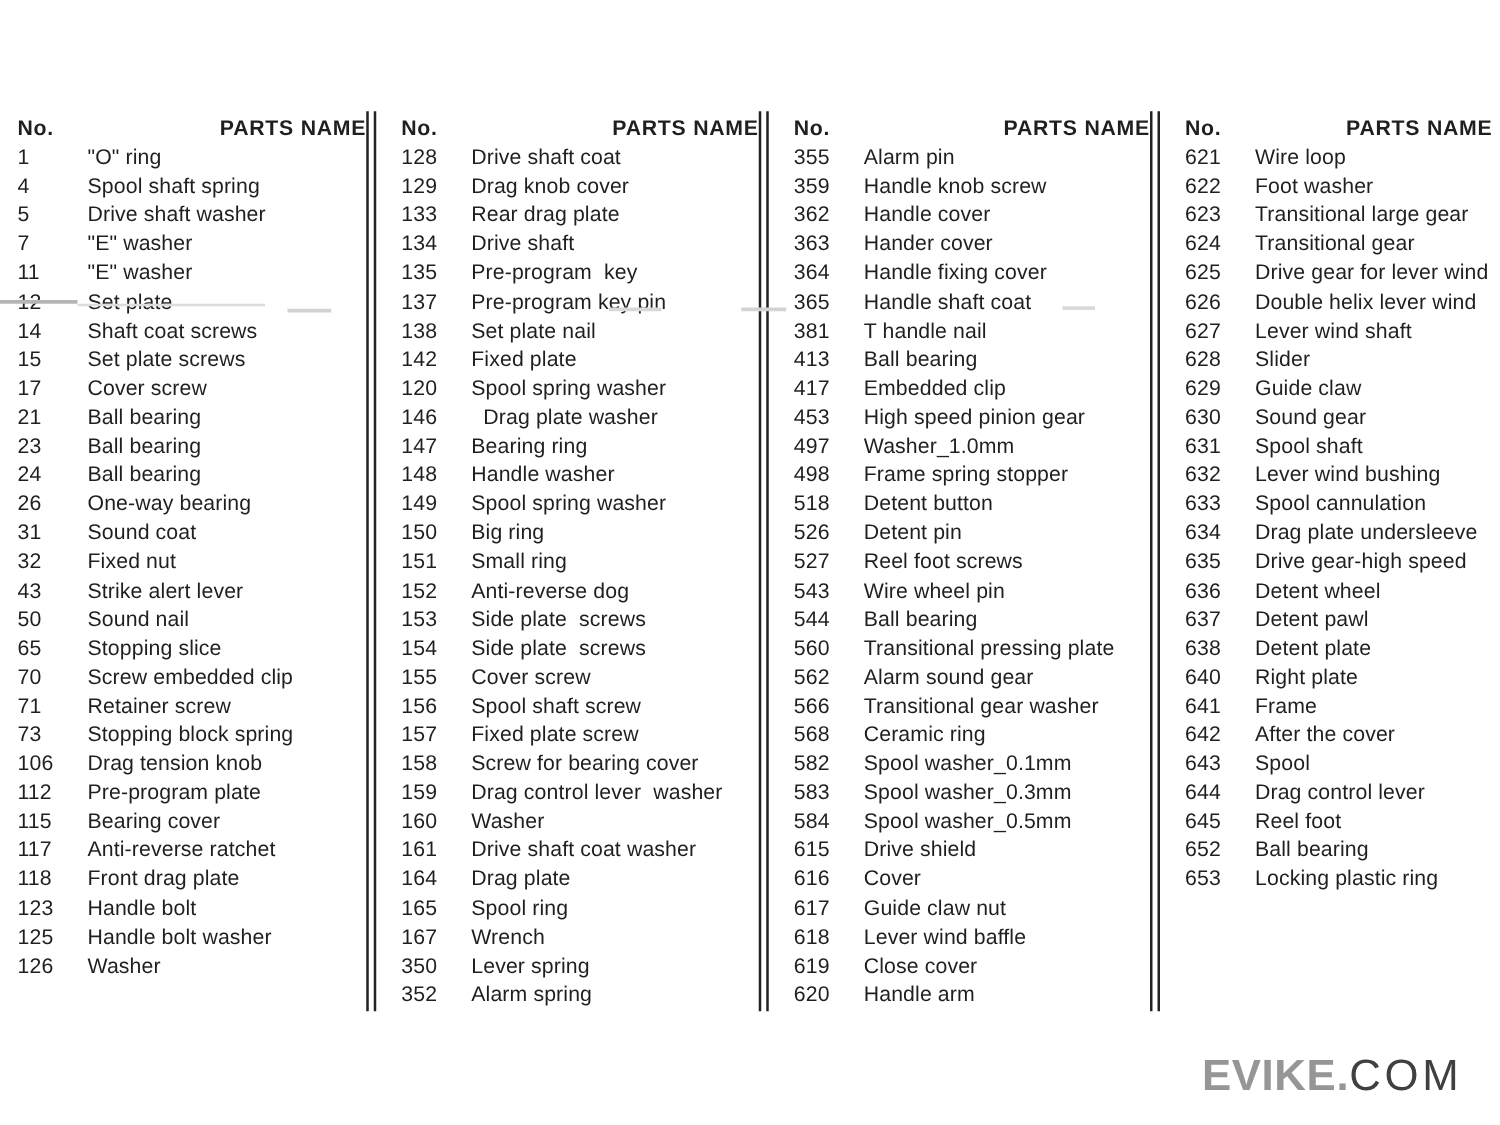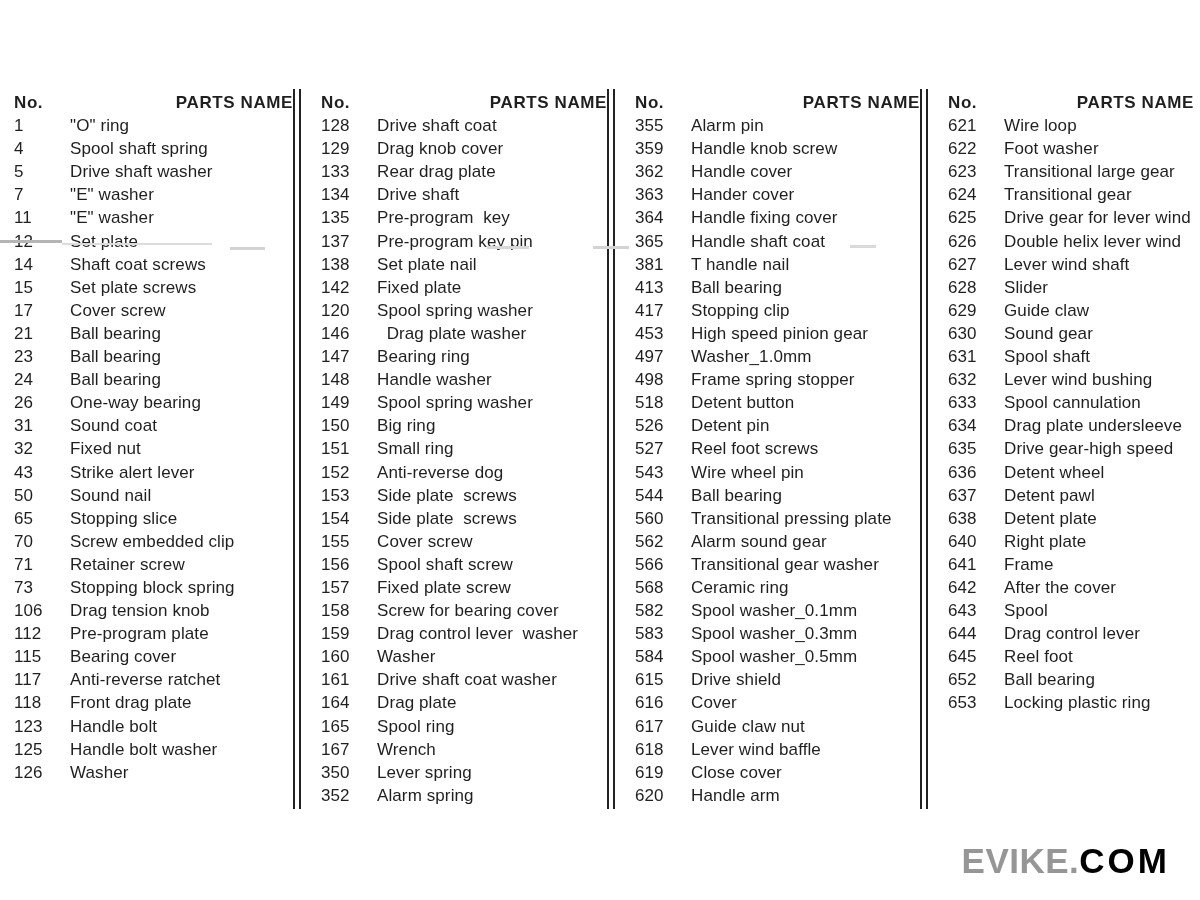--- a/index.html
+++ b/index.html
@@ -59,21 +59,21 @@
 
   .logo {
     position: absolute;
     top: 843px; right: 30px;
     font-size: 35px;
     line-height: 36px;
     white-space: nowrap;
     user-select: none;
   }
   .logo .bold { font-weight: bold; color: #969696; letter-spacing: 0.5px; }
-  .logo .light { font-weight: bold; color: #000000; letter-spacing: 3px; margin-top: 24px; }
+  .logo .light { font-weight: normal; color: #404040; letter-spacing: 3px; margin-top: 24px; }
 </style>
 </head>
 <body>
 
 <div class="page">
 
   <div class="parts-table" id="parts-table">
       <div class="col col-1">
         <div class="row header">
           <span class="no hdr-no">No.</span>
@@ -356,21 +356,21 @@
         <div class="row">
           <span class="no">381</span>
           <span class="name">T handle nail</span>
         </div>
         <div class="row">
           <span class="no">413</span>
           <span class="name">Ball bearing</span>
         </div>
         <div class="row">
           <span class="no">417</span>
-          <span class="name">Stopping clip</span>
+          <span class="name">Embedded clip</span>
         </div>
         <div class="row">
           <span class="no">453</span>
           <span class="name">High speed pinion gear</span>
         </div>
         <div class="row">
           <span class="no">497</span>
           <span class="name">Washer_1.0mm</span>
         </div>
         <div class="row">

